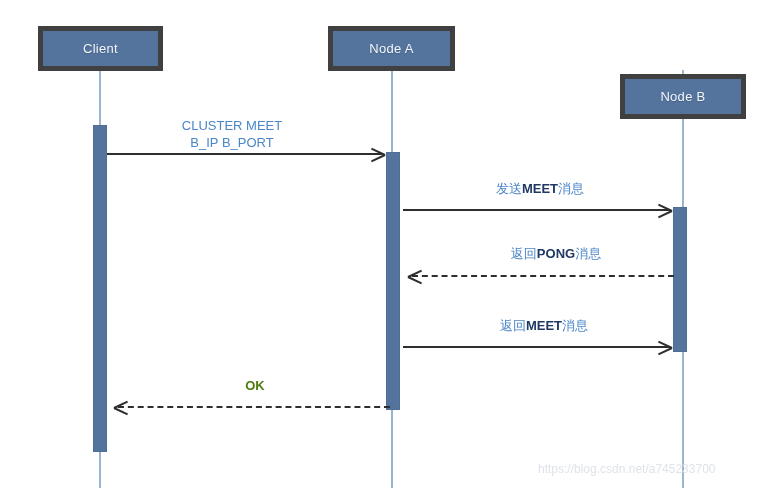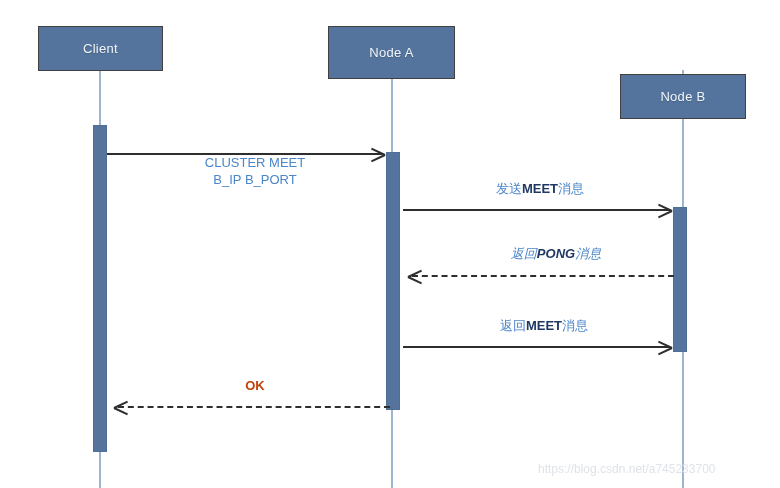--- a/index.html
+++ b/index.html
@@ -17,21 +17,21 @@
     height: 488px;
     background: #ffffff;
     overflow: hidden;
   }
 
   
   .participant {
     position: absolute;
     box-sizing: border-box;
     background: #54749D;
-    border: 1px solid #404040;
+    border: 5px solid #404040;
     display: flex;
     align-items: center;
     justify-content: center;
   }
   .participant-label {
     color: #F2F6FA;
     font-size: 13px;
     letter-spacing: 0.3px;
     white-space: nowrap;
     text-shadow: 0 1px 1px rgba(0,0,0,0.18);
@@ -91,21 +91,21 @@
     text-align: center;
     white-space: nowrap;
     transform: translateX(-50%);
   }
   .msg-label .strong {
     color: #1F3864;
     font-weight: bold;
   }
   .msg-label .line2 { display: block; text-align: center; }
   .msg-label.ok-label {
-    color: #c2410c;
+    color: #4d7c0f;
     font-weight: bold;
     font-size: 13px;
   }
 
   
   .watermark {
     position: absolute;
     color: #DFE3EA;
     font-size: 12px;
     white-space: nowrap;
@@ -117,52 +117,52 @@
 <div id="canvas">
 
   <div class="lifeline" style="left:99px; top:70px; height:418px;"></div>
   <div class="lifeline" style="left:391px; top:70px; height:418px;"></div>
   <div class="lifeline" style="left:682px; top:70px; height:418px;"></div>
 
   <div class="participant" style="left:38px; top:26px; width:125px; height:45px;">
     <span class="participant-label">Client</span>
   </div>
 
-  <div class="participant" style="left:328px; top:26px; width:127px; height:53px;">
+  <div class="participant" style="left:328px; top:26px; width:127px; height:45px;">
     <span class="participant-label">Node A</span>
   </div>
 
   <div class="participant" style="left:620px; top:26px; width:126px; height:45px;margin-top:48px;">
     <span class="participant-label">Node B</span>
   </div>
 
   <div class="activation" style="left:93px; top:125px; width:14px; height:327px;"></div>
   <div class="activation" style="left:386px; top:152px; width:14px; height:258px;"></div>
   <div class="activation" style="left:673px; top:207px; width:14px; height:145px;"></div>
 
-  <div class="msg-label" style="left:255px; top:117px;margin-top:37px;">
+  <div class="msg-label" style="left:232px; top:117px;">
     <span>CLUSTER MEET</span>
     <span class="line2">B_IP B_PORT</span>
   </div>
   <div class="msg-line" style="left:107px; top:153px; width:275px;"></div>
   <div class="arrowhead right" style="left:385px; top:154px;">
       <i class="a"></i>
       <i class="b"></i>
     </div>
 
   <div class="msg-label" style="left:540px; top:180px;text-align:right;">
     <span>发送</span><span class="strong">MEET</span><span>消息</span>
   </div>
   <div class="msg-line" style="left:403px; top:209px; width:267px;"></div>
   <div class="arrowhead right" style="left:672px; top:210px;">
       <i class="a"></i>
       <i class="b"></i>
     </div>
 
-  <div class="msg-label" style="left:556px; top:245px;font-style:italic;">
+  <div class="msg-label" style="left:556px; top:245px;">
     <span>返回</span><span class="strong">PONG</span><span>消息</span>
   </div>
   <div class="msg-line dashed" style="left:412px; top:275px; width:262px;"></div>
   <div class="arrowhead left" style="left:408px; top:276px;">
       <i class="a"></i>
       <i class="b"></i>
     </div>
 
   <div class="msg-label" style="left:544px; top:317px;">
     <span>返回</span><span class="strong">MEET</span><span>消息</span>

